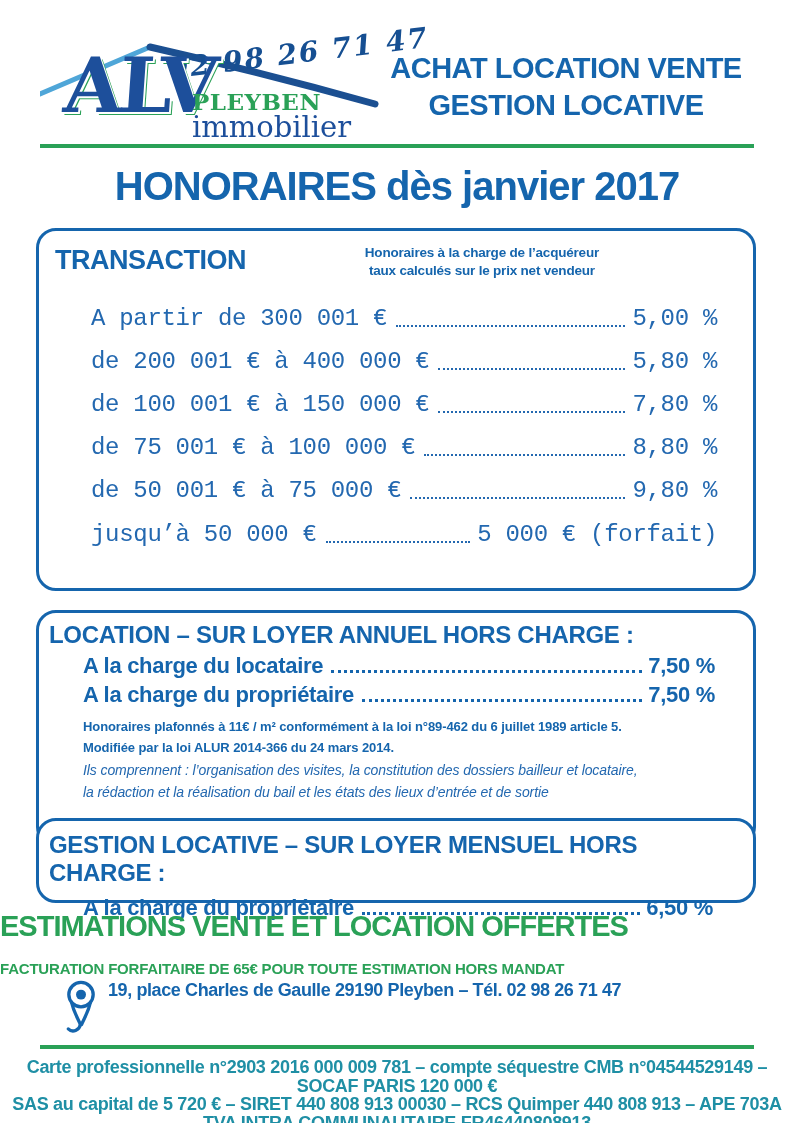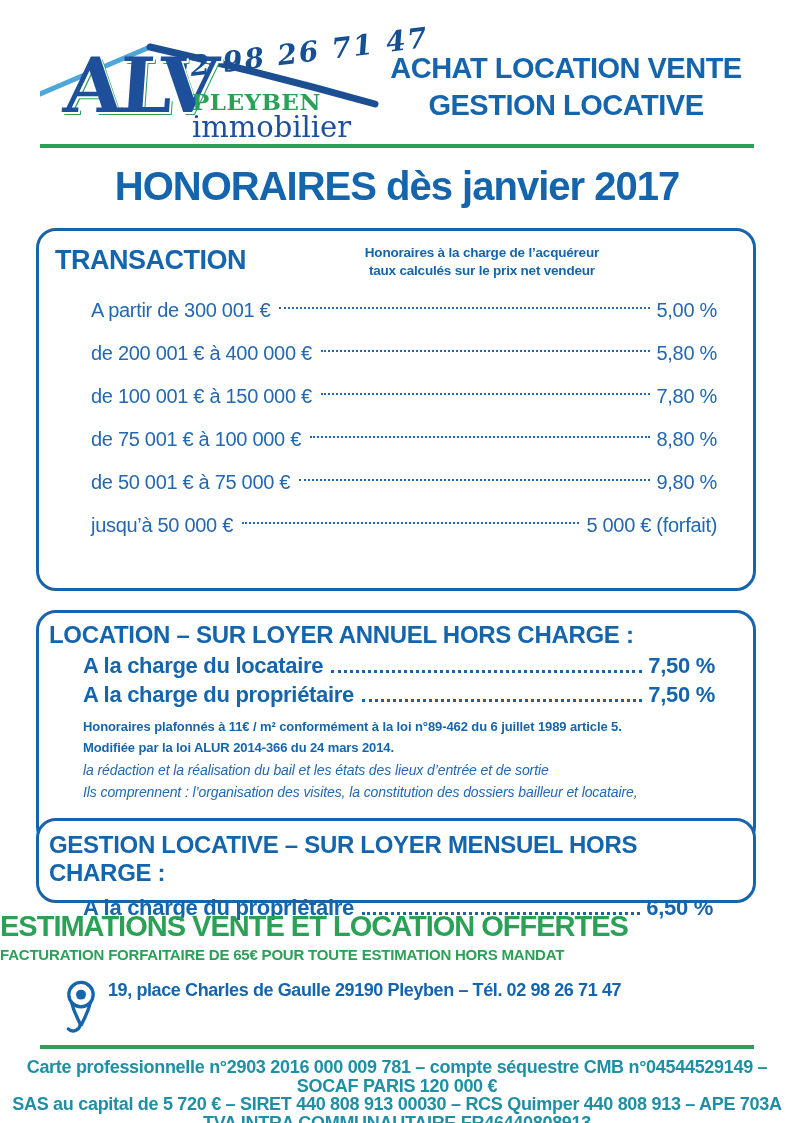--- a/index.html
+++ b/index.html
@@ -63,22 +63,22 @@
   .box-tx{top:228px;height:363px;padding:8px 36px 8px 12px;}
   .tx-head{display:flex;align-items:flex-start;}
   .tx-heading{font-size:27px;font-weight:bold;letter-spacing:-.5px;padding:6px 0 0 4px;color:var(--primary-blue);}
   .tx-sub{
     margin-left:auto;margin-right:118px;text-align:center;
     font-size:13.5px;font-weight:bold;line-height:1.35;letter-spacing:-.2px;
     color:var(--primary-blue);padding-top:5px;
   }
   .tx-rows{margin-top:8px;}
   .t-row{
-    display:flex;align-items:center;height:43.2px;
-    font-size:20px;color:var(--row-blue);padding-left:40px;letter-spacing:-.3px;
+    display:flex;align-items:flex-end;height:43.2px;
+    font-size:24px;color:var(--row-blue);padding-left:40px;letter-spacing:-.3px;font-family:Liberation Mono, monospace;
   }
   .t-row .leader{flex:1;border-bottom:2.5px dotted var(--row-blue);margin:0 7px 5px 9px;min-width:20px;}
   .t-row .val{white-space:nowrap;}
   
   .box-loc{top:610px;height:237px;padding:8px 38px 6px 10px;}
   .sec-heading{font-size:24px;font-weight:bold;letter-spacing:-.3px;color:var(--primary-blue);}
   .b-row{
     display:flex;align-items:baseline;height:29px;
     font-size:22px;font-weight:bold;color:var(--primary-blue);
     padding-left:34px;letter-spacing:-.3px;
@@ -87,21 +87,21 @@
   .loc-rows{margin-top:4px;}
   .notes{margin-top:6px;padding-left:34px;line-height:1.6;}
   .note-bold{font-size:13px;font-weight:bold;letter-spacing:-.1px;color:var(--primary-blue);}
   .note-italic{font-size:14px;font-style:italic;color:var(--row-blue);letter-spacing:-.1px;}
   
   .box-ges{top:818px;height:85px;padding:10px 40px 6px 10px;}
   .ges-row{margin-top:8px;}
   
   .estimations{position:absolute;top:910px;left:0;width:100%;color:var(--green);}
   .estim-main{font-size:29px;font-weight:bold;letter-spacing:-1px;}
-  .estim-sub{font-size:15px;font-weight:bold;letter-spacing:-.2px;margin-top:3px;}
+  .estim-sub{font-size:15px;font-weight:bold;letter-spacing:-.2px;margin-top:17px;}
   
   .contact{position:absolute;top:976px;left:62px;display:flex;align-items:flex-start;}
   .pin{width:38px;height:62px;flex:none;margin-top:2px;}
   .contact-text{margin-left:8px;font-size:18px;font-weight:bold;color:var(--primary-blue);line-height:28px;letter-spacing:-.4px;white-space:nowrap;}
   .email-link{color:var(--primary-blue);text-decoration:underline;}
   
   .legal{
     position:absolute;top:1058px;left:0;width:100%;text-align:center;
     font-size:18px;font-weight:bold;color:var(--teal);line-height:18.5px;letter-spacing:-.3px;
   }
@@ -185,22 +185,22 @@
       </div>
       <div class="b-row">
         <span class="lbl">A la charge du propriétaire</span>
         <span class="leader"></span>
         <span class="val">7,50 %</span>
       </div>
     </div>
     <div class="notes">
       <div class="note-bold">Honoraires plafonnés à 11€ / m² conformément à la loi n°89-462 du 6 juillet 1989 article 5.</div>
       <div class="note-bold">Modifiée par la loi ALUR 2014-366 du 24 mars 2014.</div>
+      <div class="note-italic">Ils comprennent : l’organisation des visites, la constitution des dossiers bailleur et locataire,</div>
       <div class="note-italic">la rédaction et la réalisation du bail et les états des lieux d’entrée et de sortie</div>
-      <div class="note-italic">Ils comprennent : l’organisation des visites, la constitution des dossiers bailleur et locataire,</div>
     </div>
   </section>
 
   <section class="box box-ges">
     <h2 class="sec-heading">GESTION LOCATIVE – SUR LOYER MENSUEL HORS CHARGE :</h2>
     <div class="b-row ges-row">
       <span class="lbl">A la charge du propriétaire</span>
       <span class="leader"></span>
       <span class="val">6,50 %</span>
     </div>

